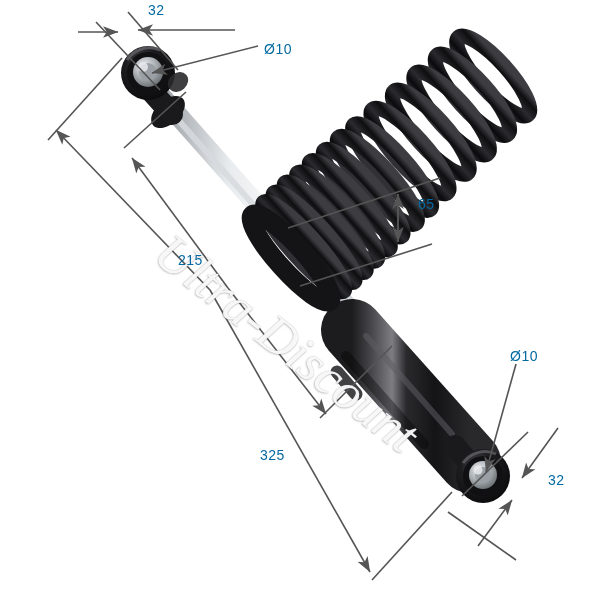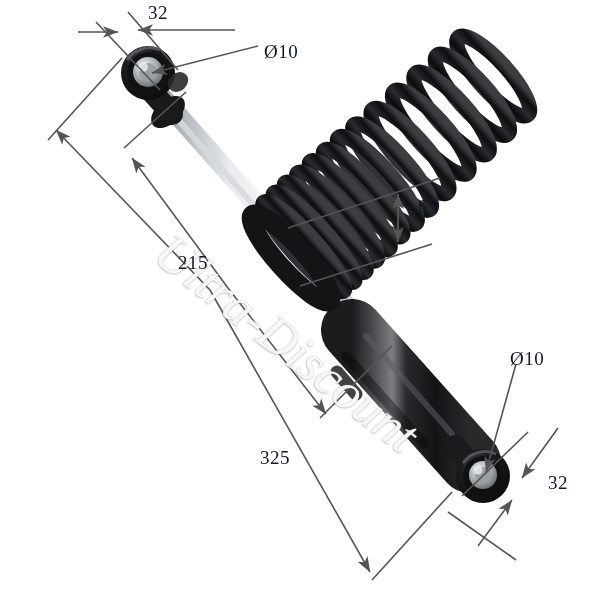--- a/index.html
+++ b/index.html
@@ -17,23 +17,23 @@
   }
   #drawing {
     position: absolute;
     left: 0;
     top: 0;
     width: 600px;
     height: 600px;
   }
   .dim-label {
     position: absolute;
-    color: #0f172a;
-    font-family: Liberation Serif, serif;
-    font-size: 19px;
+    color: #0369a1;
+    font-family: Liberation Sans, sans-serif;
+    font-size: 14px;
     letter-spacing: 0.5px;
     white-space: nowrap;
     user-select: none;
   }
   .watermark {
     position: absolute;
     color: rgba(255,255,255,0.92);
     font-family: "Liberation Serif", serif;
     font-style: italic;
     font-size: 52px;

